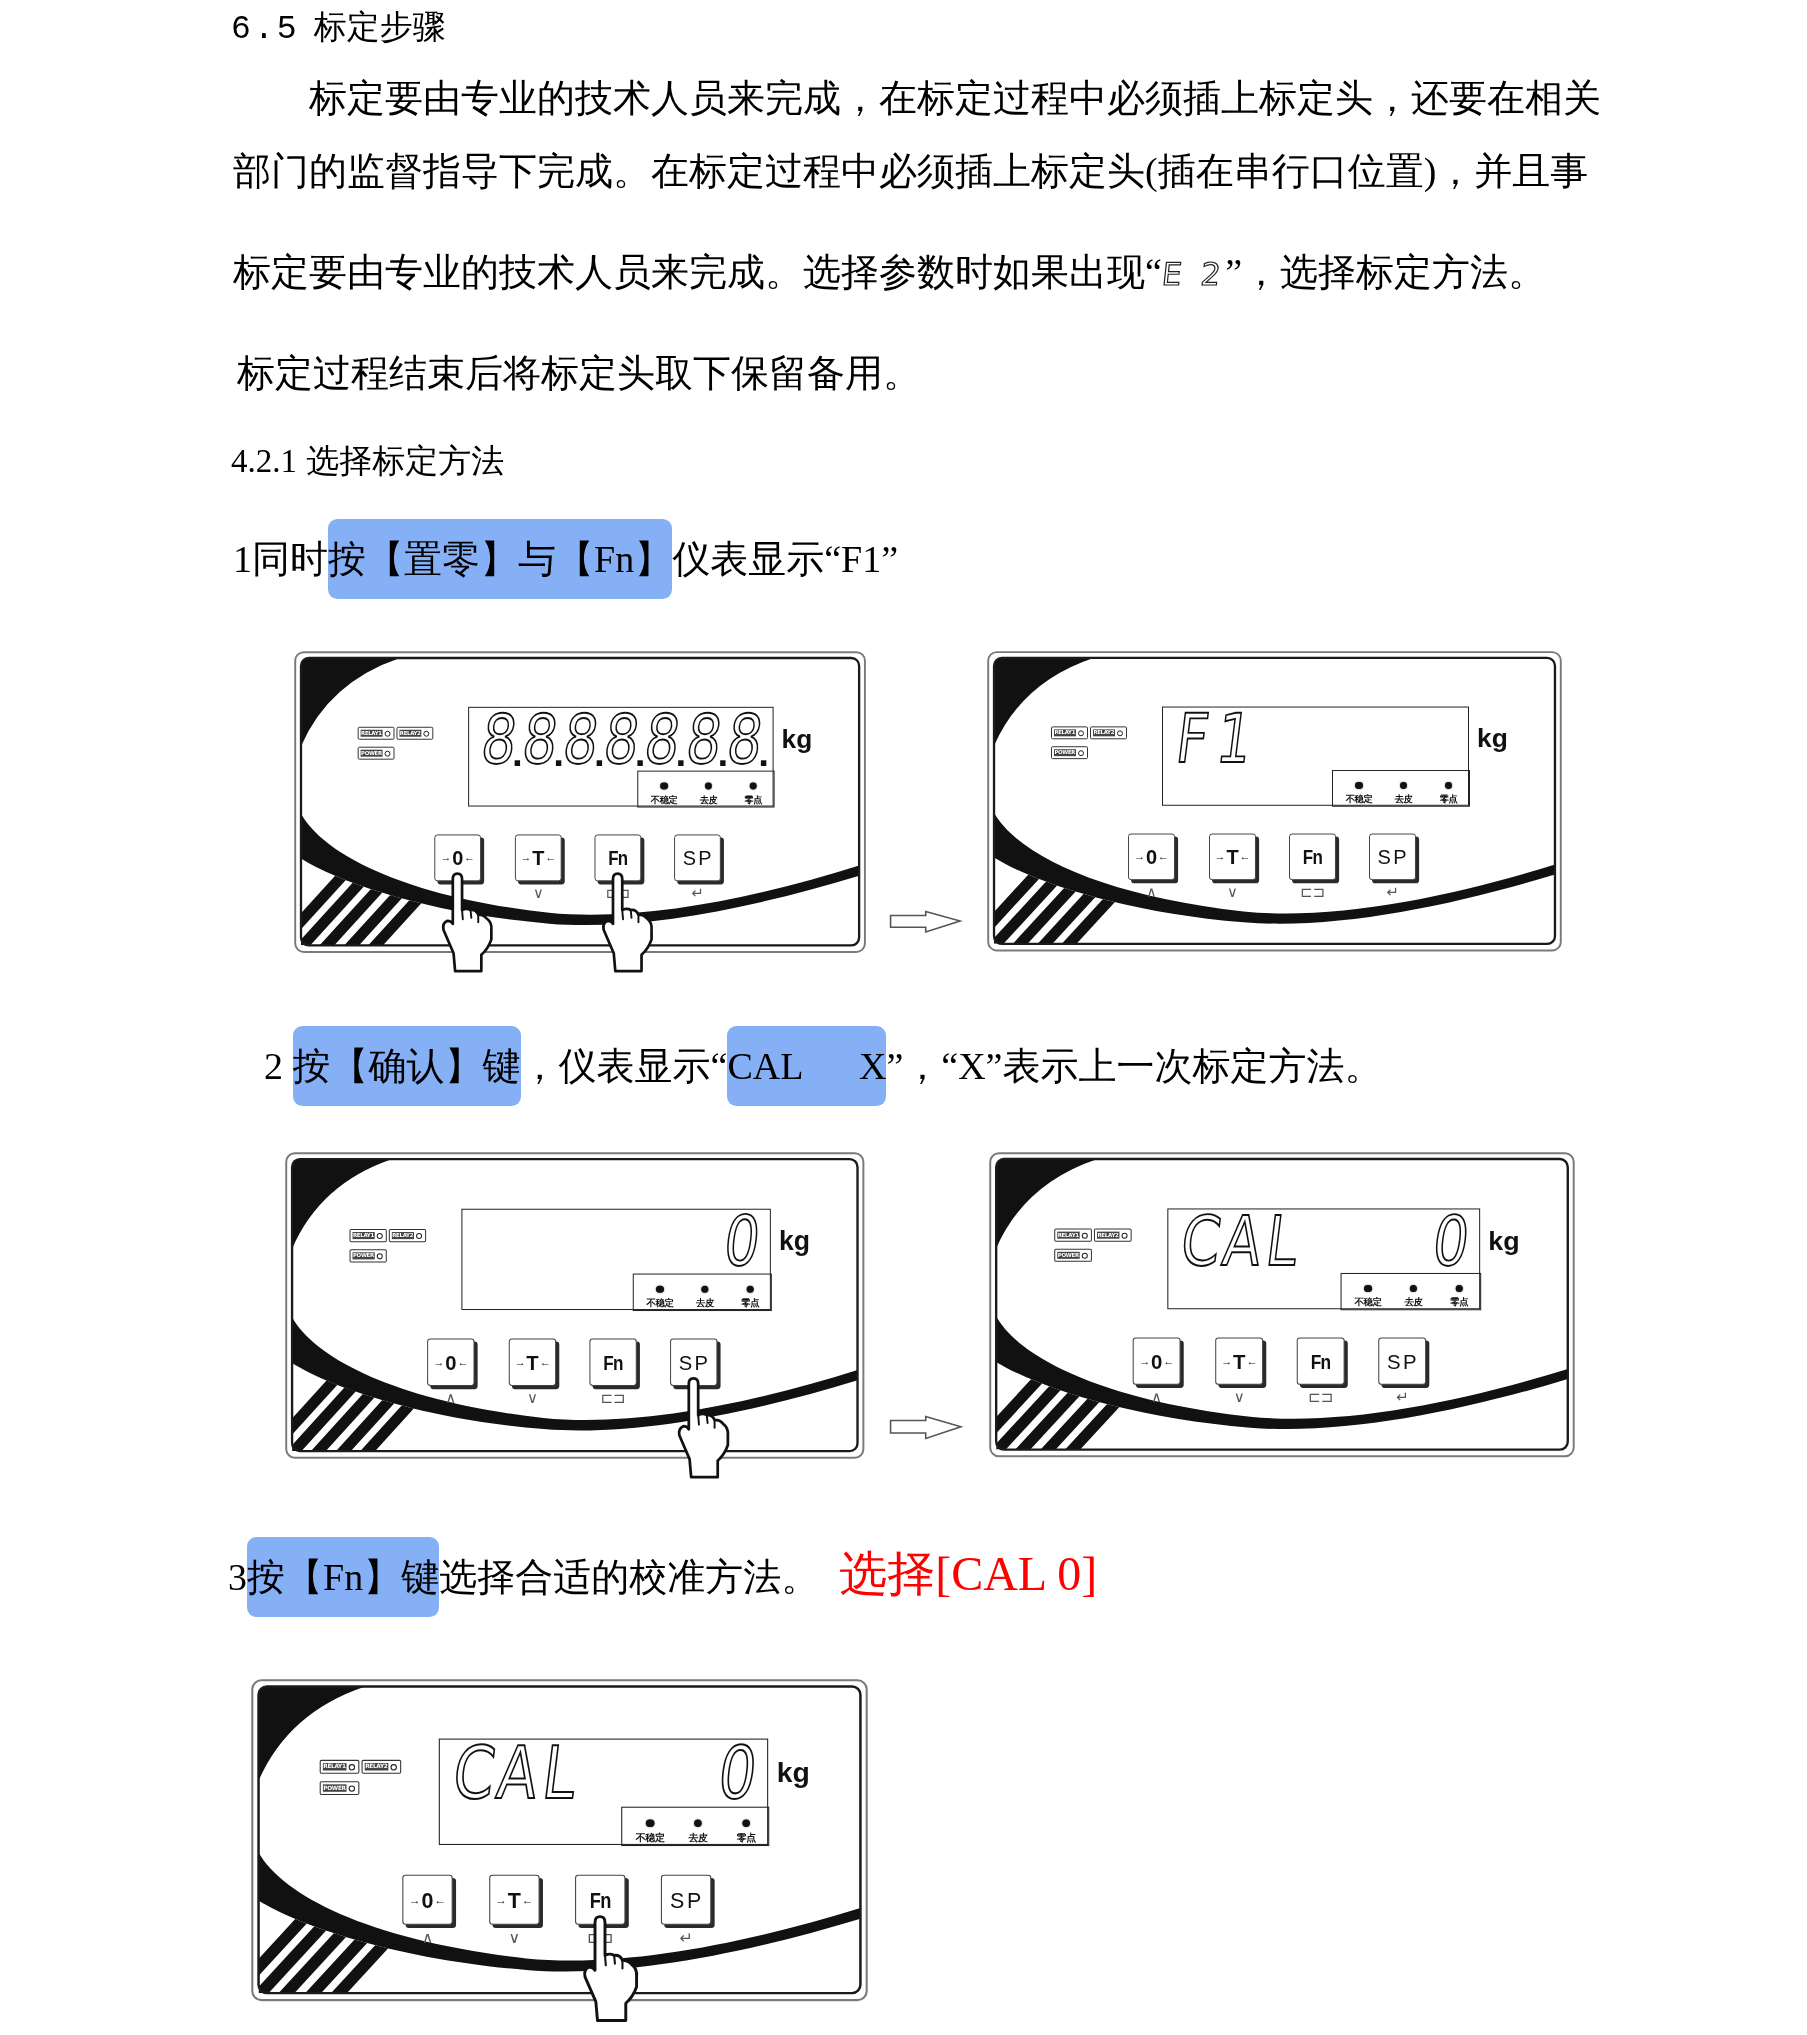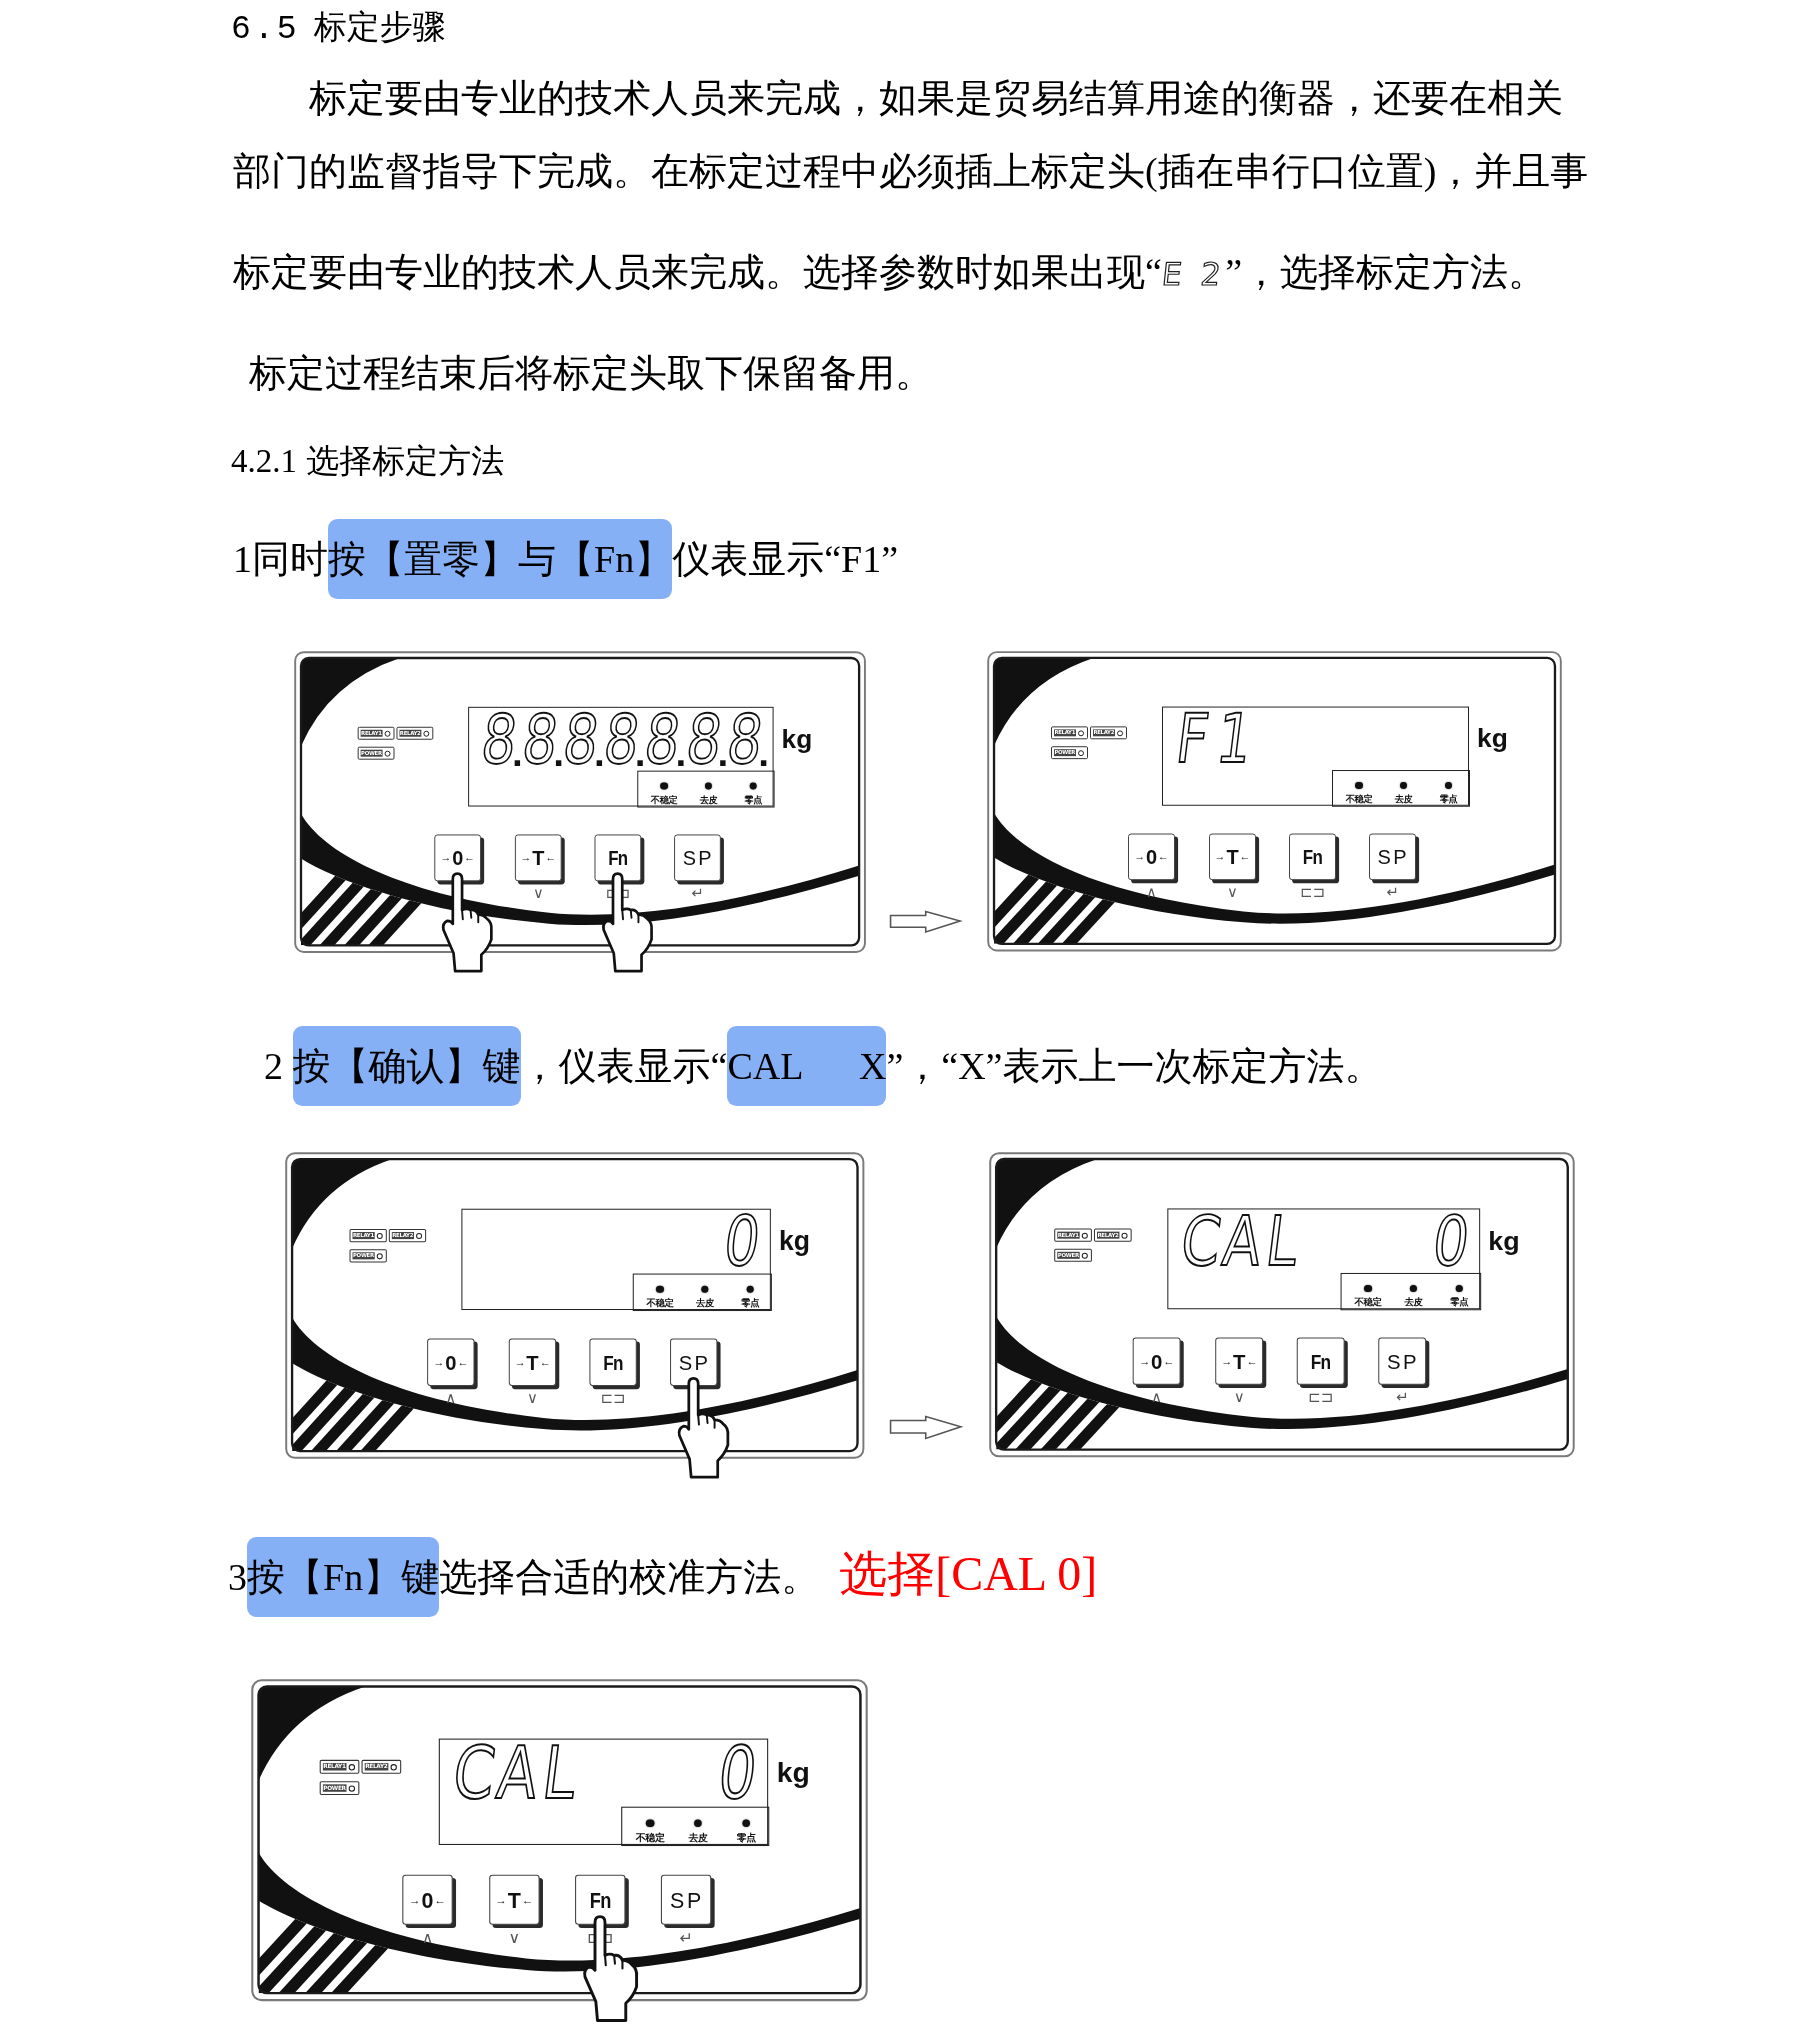--- a/index.html
+++ b/index.html
@@ -99,26 +99,26 @@
   .hand { position: absolute; left: 0.4px; top: 36px; display: none; z-index: 5; overflow: visible; }
   .keywrap[data-pressed="true"] .hand { display: block; }
 </style>
 </head>
 <body>
 
 <div class="tl h" style="left:231px; top:7.8px;">
   <span class="num-mono">6.5</span><span>标定步骤</span>
 </div>
 
-<div class="tl" style="left:309px; top:75px;">标定要由专业的技术人员来完成，如果是贸易结算用途的衡器，还要在相关</div>
+<div class="tl" style="left:309px; top:75px;">标定要由专业的技术人员来完成，在标定过程中必须插上标定头，还要在相关</div>
 <div class="tl" style="left:233px; top:148px;">部门的监督指导下完成。在标定过程中必须插上标定头(插在串行口位置)，并且事</div>
 <div class="tl" style="left:233px; top:249px;">
   <span>标定要由专业的技术人员来完成。选择参数时如果出现“</span><span class="lcd-inline">E 2</span><span>”，选择标定方法。</span>
 </div>
-<div class="tl" style="left:249px; top:350px;text-align:center;">标定过程结束后将标定头取下保留备用。</div>
+<div class="tl" style="left:237px; top:350px;text-align:center;">标定过程结束后将标定头取下保留备用。</div>
 
 <div class="tl h" style="left:231px; top:442px;">
   <span class="num-serif">4.2.1</span><span>选择标定方法</span>
 </div>
 
 <div class="tl" style="left:233px; top:536px;">
   <span>1</span><span>同时</span><span class="hl">按【置零】与【Fn】</span><span>仪表显示“F1”</span>
 </div>
 
 <div class="tl" style="left:228px; top:1043px;margin-left:36px;">

